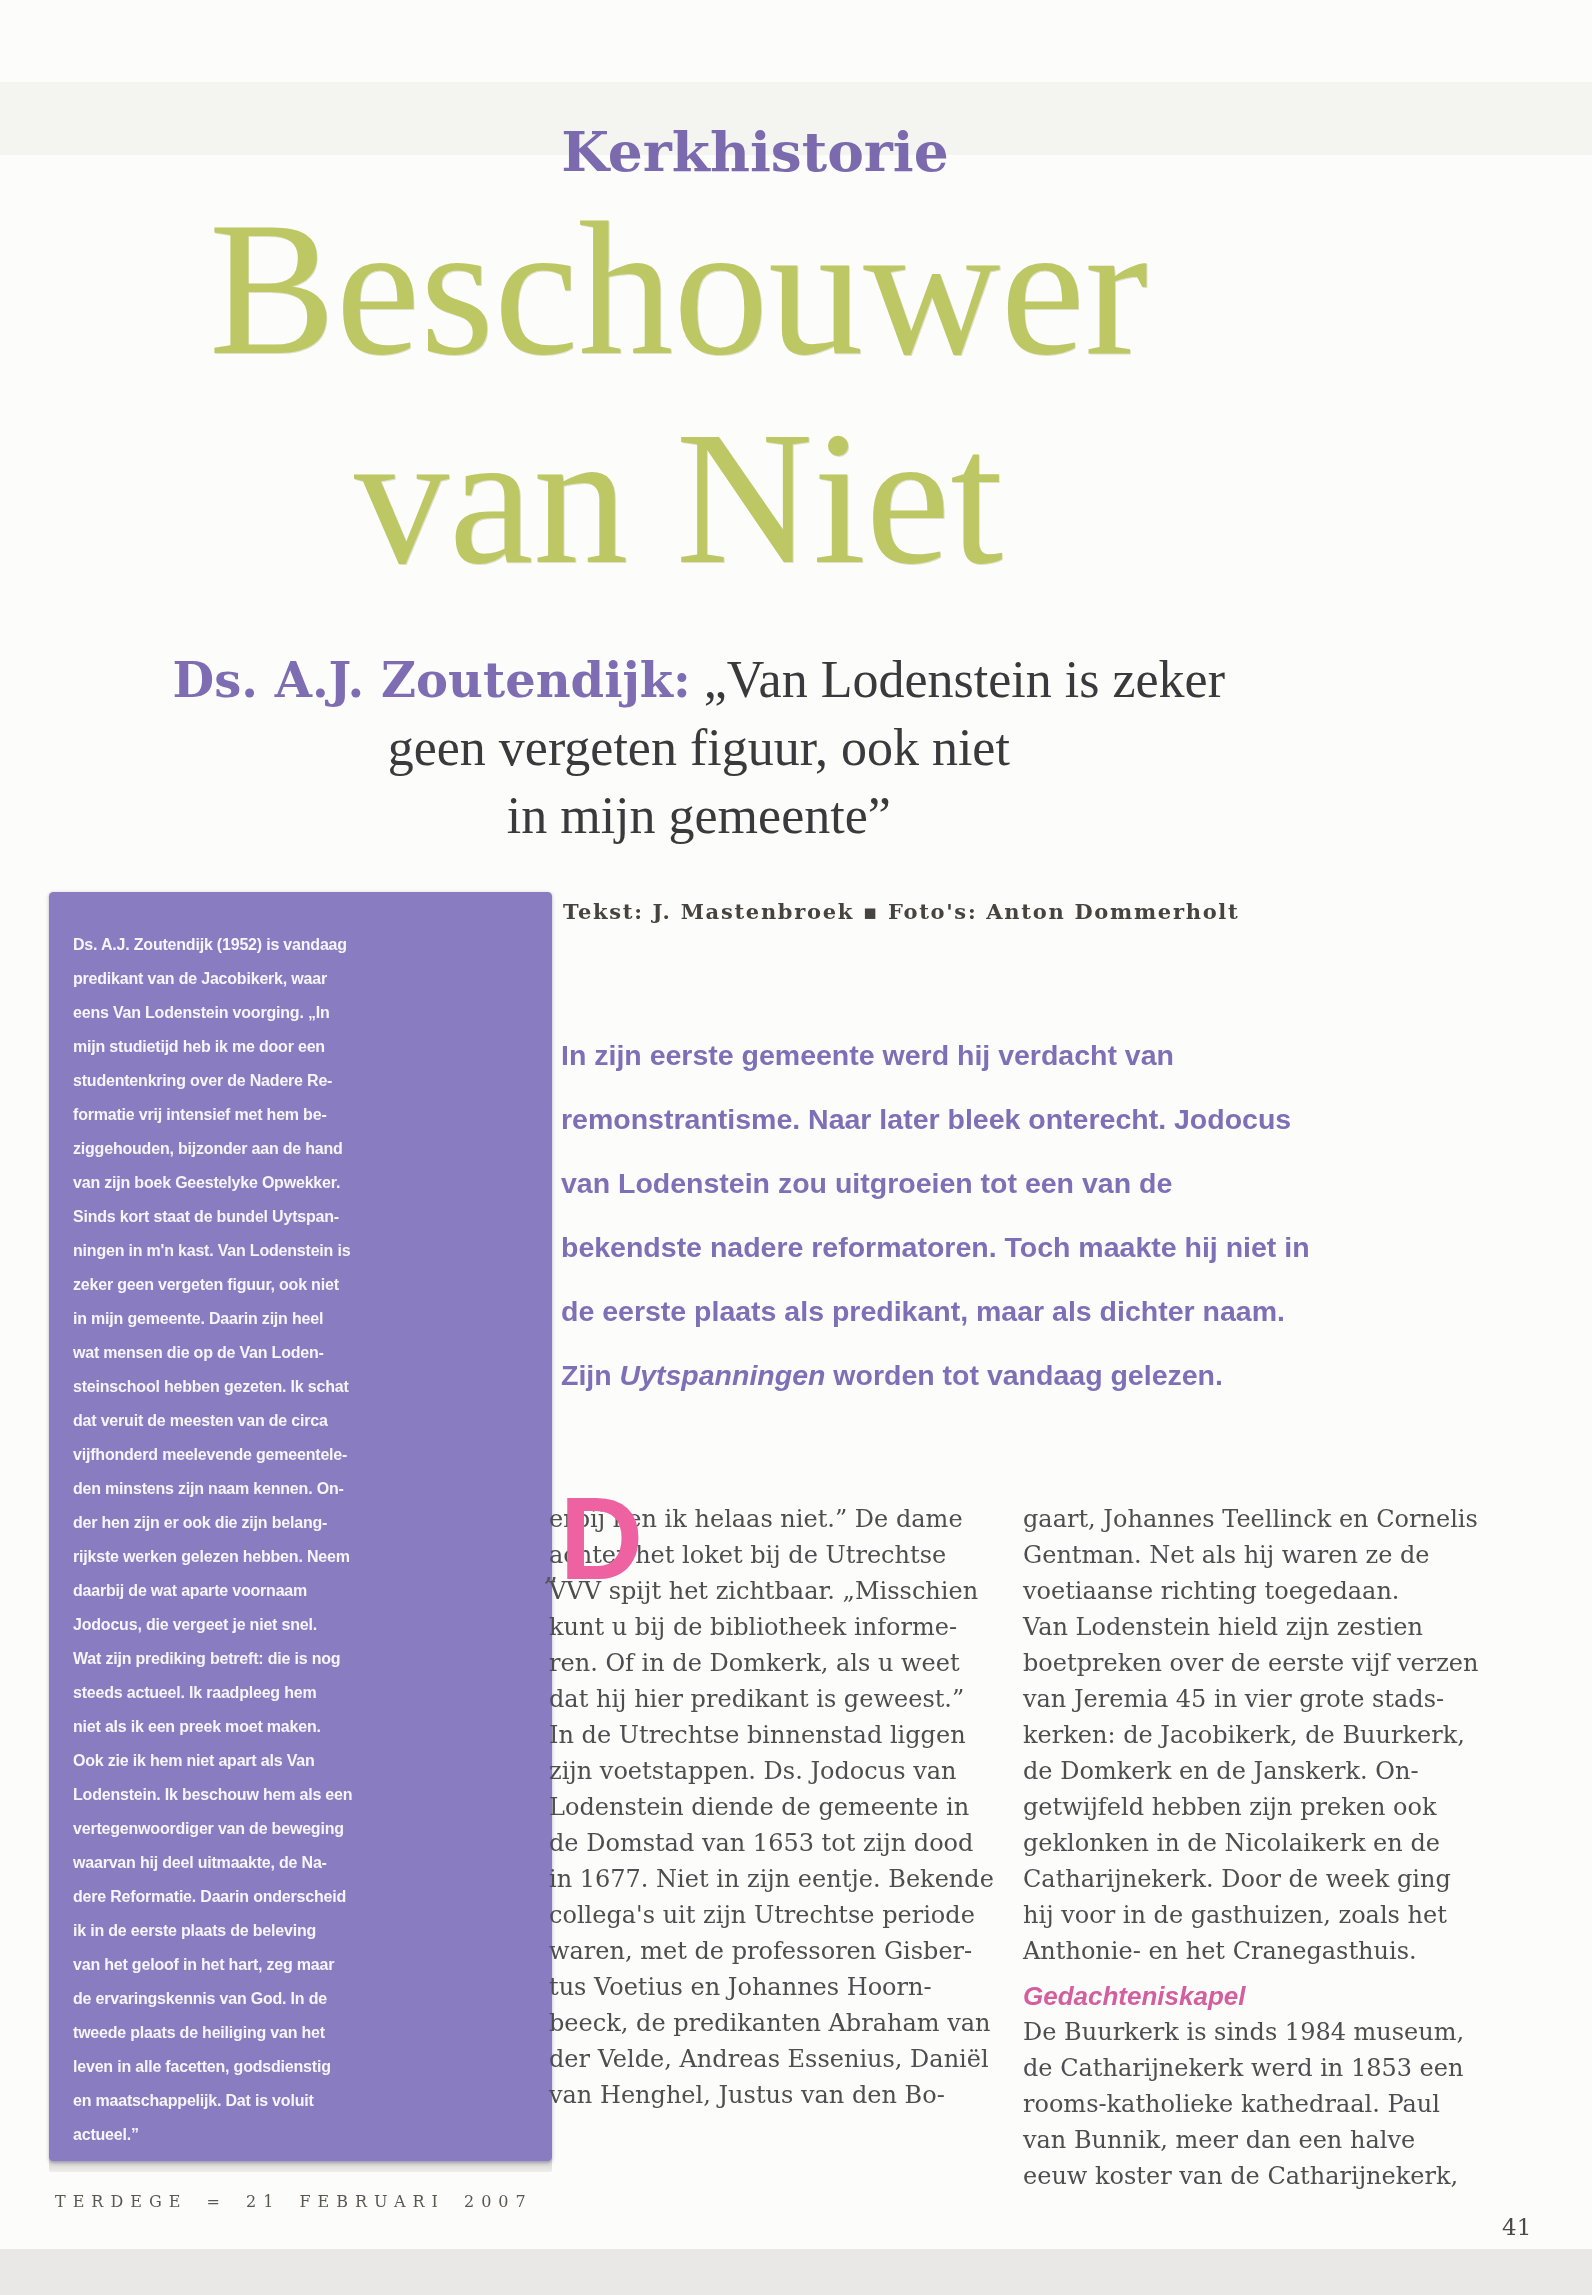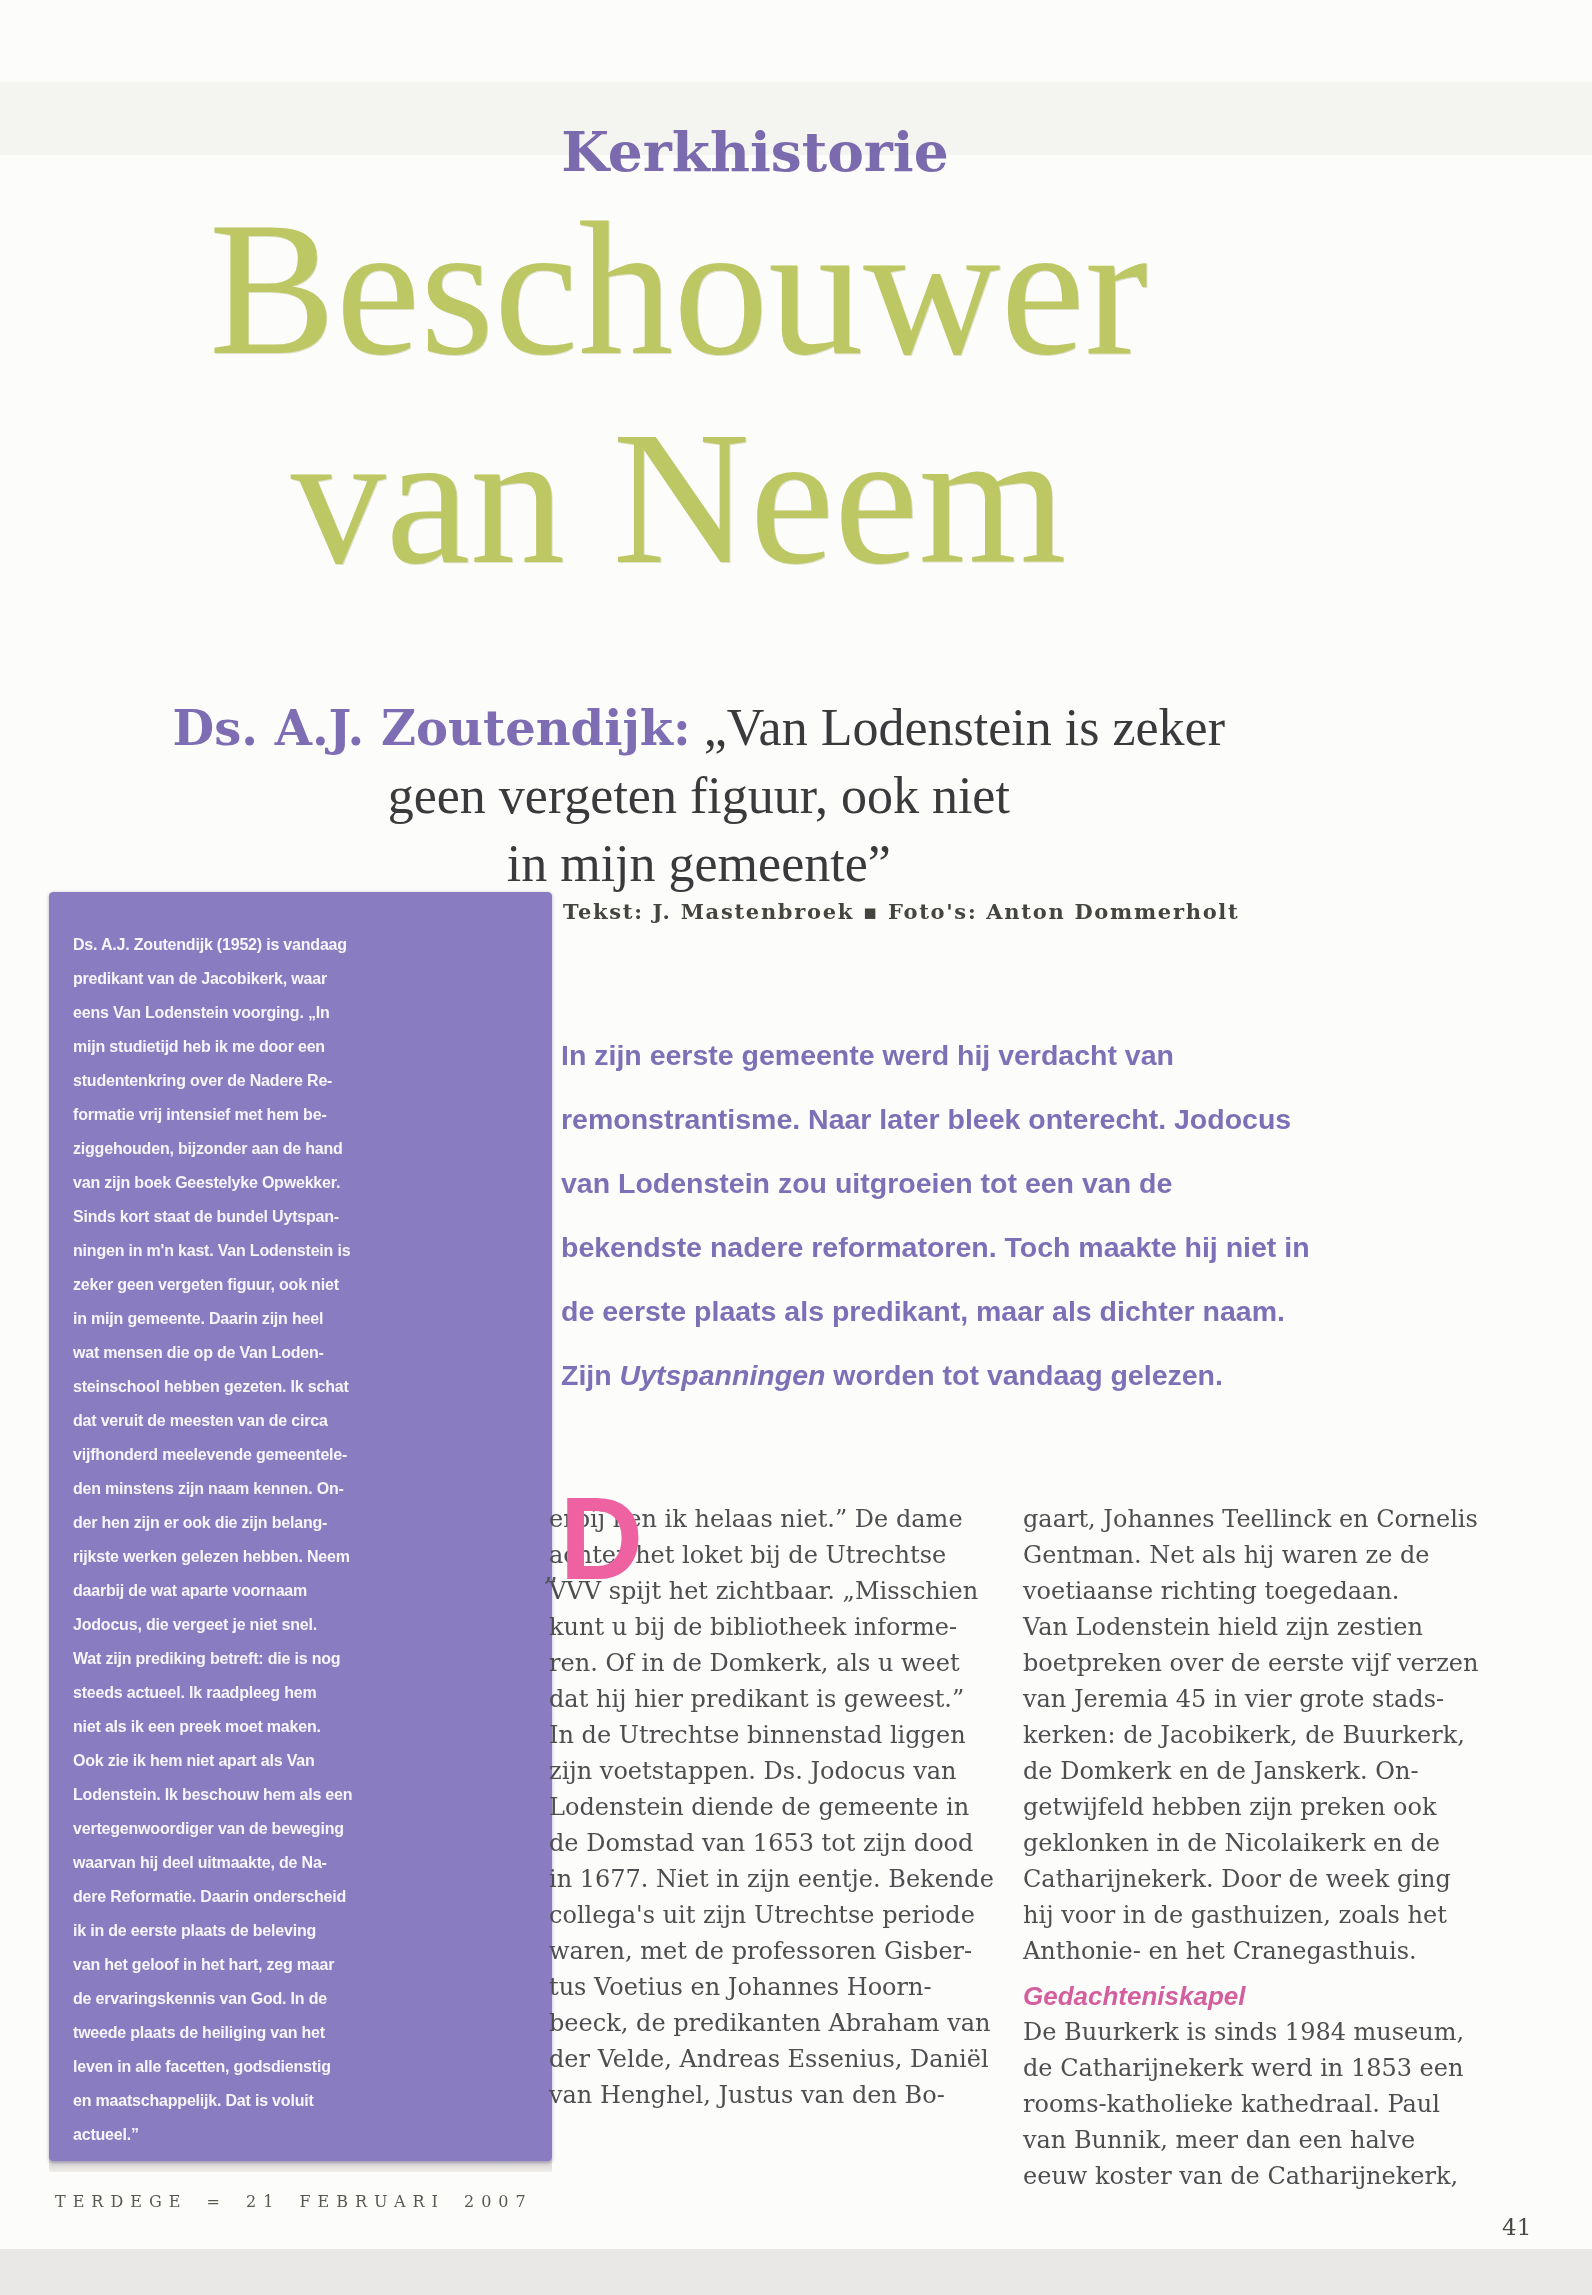--- a/index.html
+++ b/index.html
@@ -10,21 +10,21 @@
   .kicker { position:absolute; left:0; top:119px; width:1510px; text-align:center;
             font-family:"DejaVu Serif", serif; font-weight:bold; font-size:55px;
             color:#7b6aad; }
   .headline { position:absolute; left:8px; top:181px; width:1333px; margin:4px;
               text-align:center; font-family:"Liberation Serif", serif;
               font-weight:normal; font-size:190px; line-height:209px;
               color:#bdc763; text-shadow:0.9px 0.9px 0 rgba(130,140,55,0.25); }
   .hl-line { display:block; }
   .subtitle { position:absolute; left:17.3px; top:646px; width:1363px; text-align:center;
               font-size:52px; line-height:68px; color:#3a393c; white-space:pre-line;
-              font-family:"Liberation Serif", serif;margin-top:48px; }
+              font-family:"Liberation Serif", serif; }
   .sub-speaker { color:#7e6db3; font-weight:bold; font-family:"DejaVu Serif", serif;
                  font-size:48px; }
   .byline { position:absolute; left:563px; top:899px;
             font-family:"DejaVu Serif", serif; font-weight:bold; font-size:21px;
             letter-spacing:1.7px; color:#46443f; }
   .box-strip { position:absolute; left:49px; top:2156px; width:503px; height:15.5px;
                background:linear-gradient(#b4afa9,#e8e6e2); opacity:0.65;
                border-radius:1.7px; }
   .purple-box { position:absolute; left:49px; top:892px; width:503px; height:1269px;
                 background:#8a7cc1; border-radius:4.3px; box-sizing:border-box;
@@ -60,21 +60,21 @@
 </head>
 <body>
 
 <div class="page">
   <div class="scan-band"></div>
 
   <div class="kicker">Kerkhistorie</div>
 
   <h1 class="headline">
     <span class="hl-line">Beschouwer</span>
-    <span class="hl-line">van Neem</span>
+    <span class="hl-line">van Niet</span>
   </h1>
 
   <div class="subtitle"><span class="sub-speaker">Ds. A.J. Zoutendijk:</span><span class="sub-quote"> „Van Lodenstein is zeker
 geen vergeten figuur, ook niet
 in mijn gemeente”</span></div>
 
   <div class="byline">Tekst: J. Mastenbroek ▪ Foto's: Anton Dommerholt</div>
 
   <div class="box-strip"></div>
 

